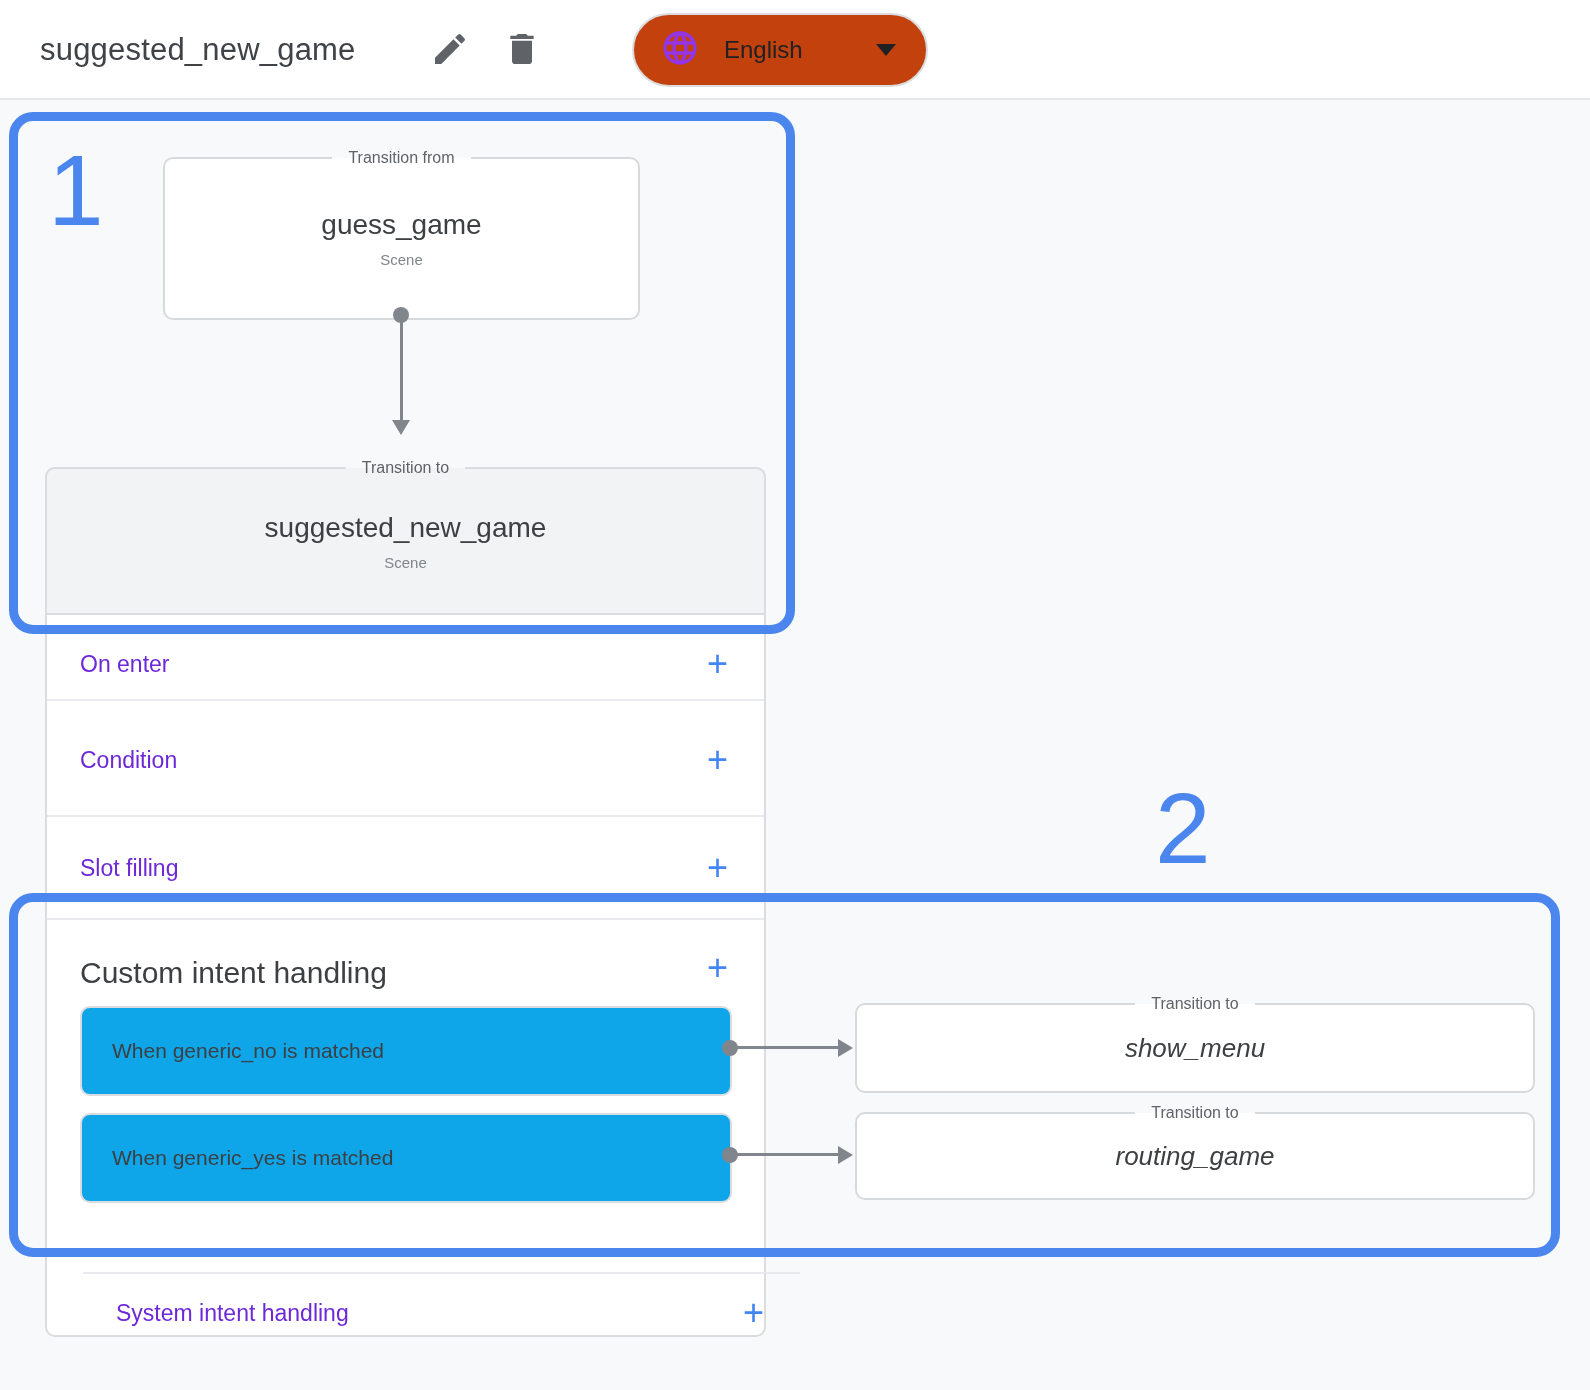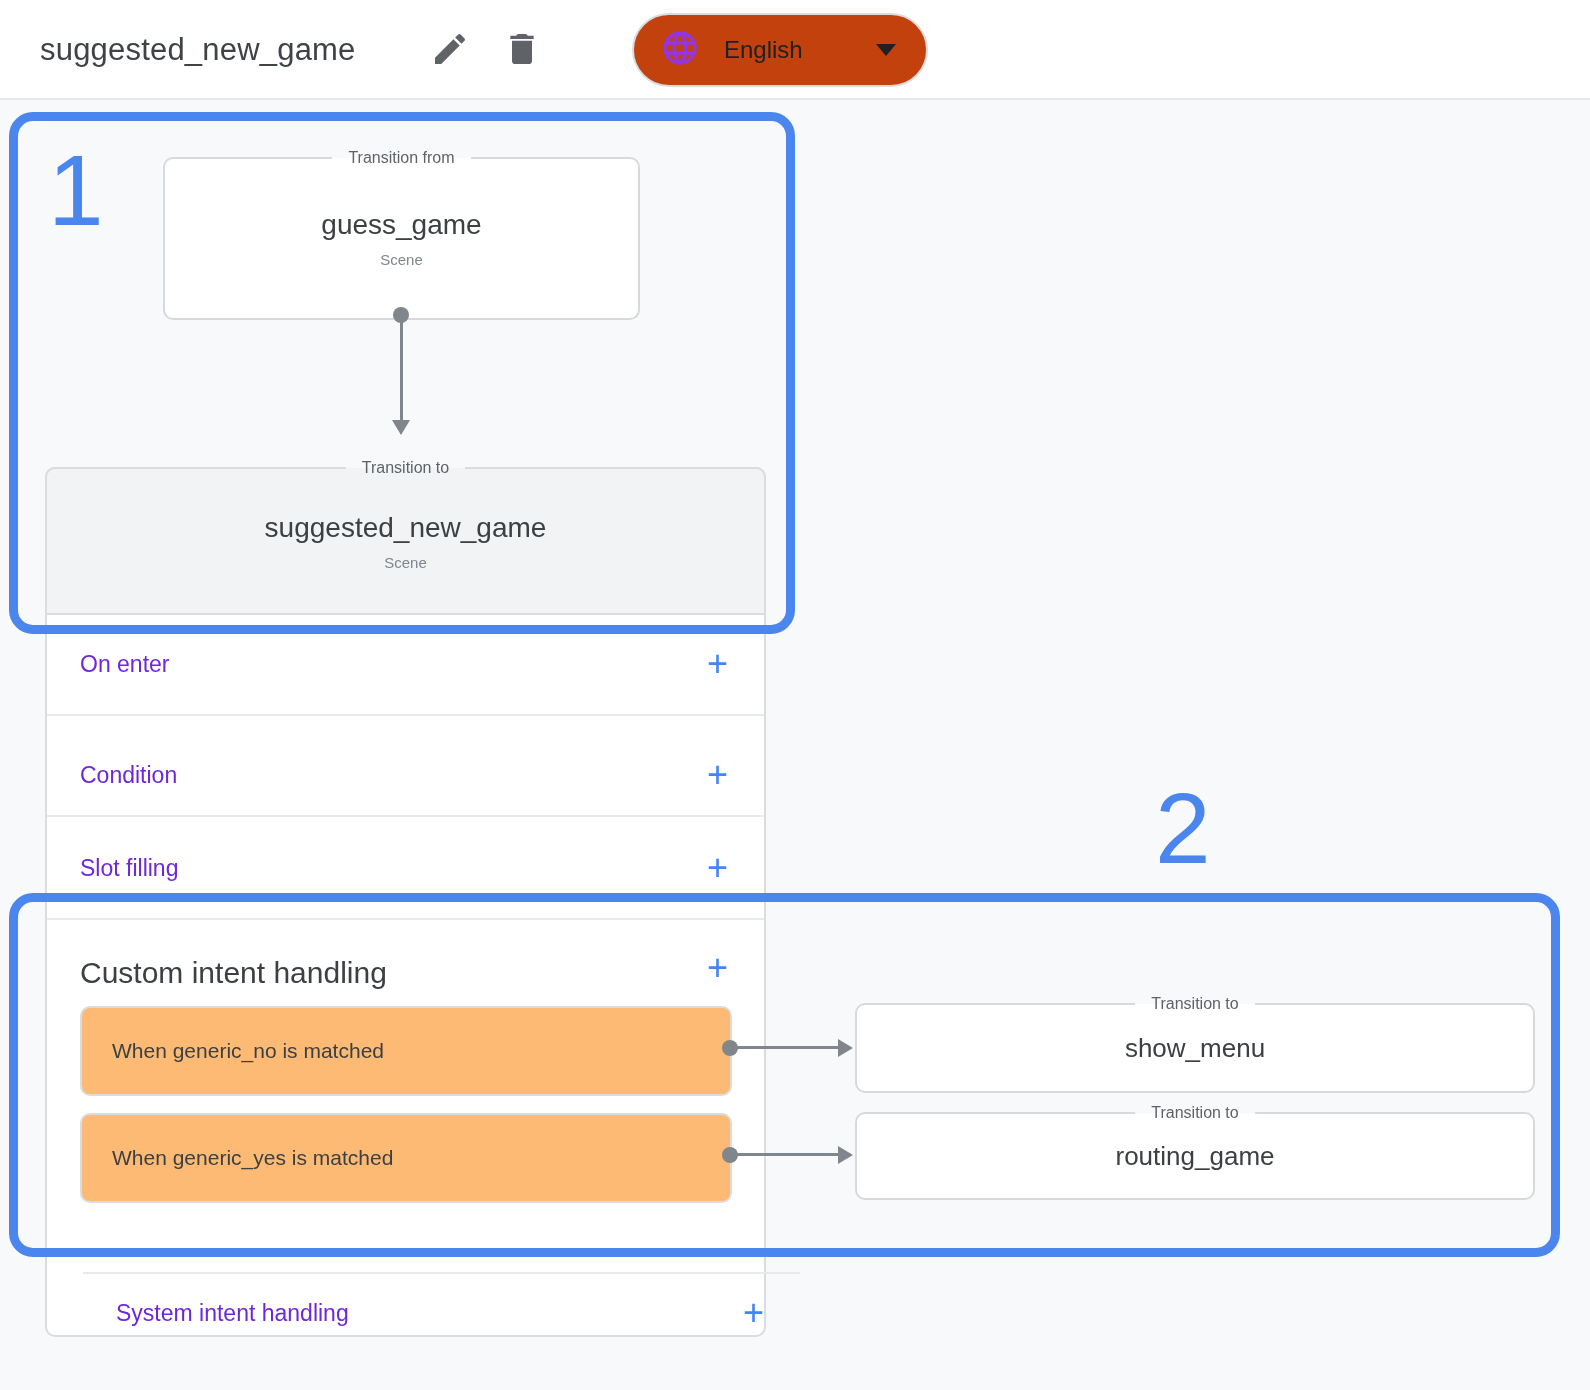--- a/index.html
+++ b/index.html
@@ -29,44 +29,44 @@
 
   
   .fbox { position:absolute; border:2px solid #d7dadd; border-radius:10px; background:#fff; }
   .fbox .legend { position:absolute; top:-15px; left:0; right:0; margin:0 auto; width:max-content;
                   padding:0 16px; font-size:16px; color:#5f6368; line-height:28px;
                   background:linear-gradient(to bottom, #f8f9fa 50%, #ffffff 50%); }
   .scene-center { position:absolute; inset:0; display:flex; flex-direction:column; align-items:center;
                   justify-content:center; gap:10px; }
   .scene-name { font-size:28px; color:#3c4043; }
   .scene-type { font-size:15px; color:#80868b; }
-  .target-name { font-size:26px; color:#3c4043; }
+  .target-name { font-size:26px; color:#3c4043;font-style:italic; }
 
   
   .panel { position:absolute; left:45px; top:467px; width:721px; height:870px; background:#ffffff;
            border:2px solid #dadce0; border-radius:10px; z-index:1; }
   .panel-head { position:absolute; left:-2px; right:-2px; top:-2px; height:148px; background:#f1f3f4;
                 border:2px solid #dadce0; border-radius:10px 10px 0 0; }
   .panel-head .legend { position:absolute; top:-15px; left:0; right:0; margin:0 auto; width:max-content;
                         padding:0 16px; font-size:16px; color:#5f6368; line-height:28px;
                         background:linear-gradient(to bottom, #f8f9fa 50%, #f1f3f4 50%); }
   .row { position:absolute; left:0; width:717px; }
   .row.bordered { border-top:2px solid #e8eaed; }
   .row-label { position:absolute; left:33px; top:50%; transform:translateY(-50%); font-size:23px; color:#6d28d9; }
   .add-btn { position:absolute; right:36px; top:50%; transform:translateY(-50%); font-size:36px;
              color:#4285f4; background:none; border:none; cursor:pointer; line-height:36px; font-weight:400; }
   .row-onenter   { top:144px; height:101px; }
-  .row-condition { top:245px; height:119px; }
+  .row-condition { top:230px; height:119px; }
   .row-slot      { top:346px; height:103px; }
   .row-custom    { top:449px; height:320px; }
   .row-system    { top:803px; height:79px;margin-left:36px; }
   .custom-head-label { position:absolute; left:33px; top:36px; font-size:30px; color:#3c4043; }
   .custom-add { position:absolute; right:36px; top:30px; font-size:36px; color:#4285f4; background:none;
                 border:none; cursor:pointer; line-height:36px; }
-  .intent-card { position:absolute; left:33px; width:652px; height:90px; background:#fdba74;
+  .intent-card { position:absolute; left:33px; width:652px; height:90px; background:#0ea5e9;
                  border:2px solid #dadce0; border-radius:10px; display:flex; align-items:center;
                  padding-left:30px; cursor:pointer; }
   .intent-card.first  { top:86px; }
   .intent-card.second { top:193px; }
   .intent-label { font-size:21px; color:#3c4043; }
 
   
   .dot { position:absolute; width:16px; height:16px; border-radius:50%; background:#80868b; z-index:2; }
   .vline { position:absolute; width:3px; background:#80868b; z-index:2; }
   .hline { position:absolute; height:3px; background:#80868b; z-index:2; }

